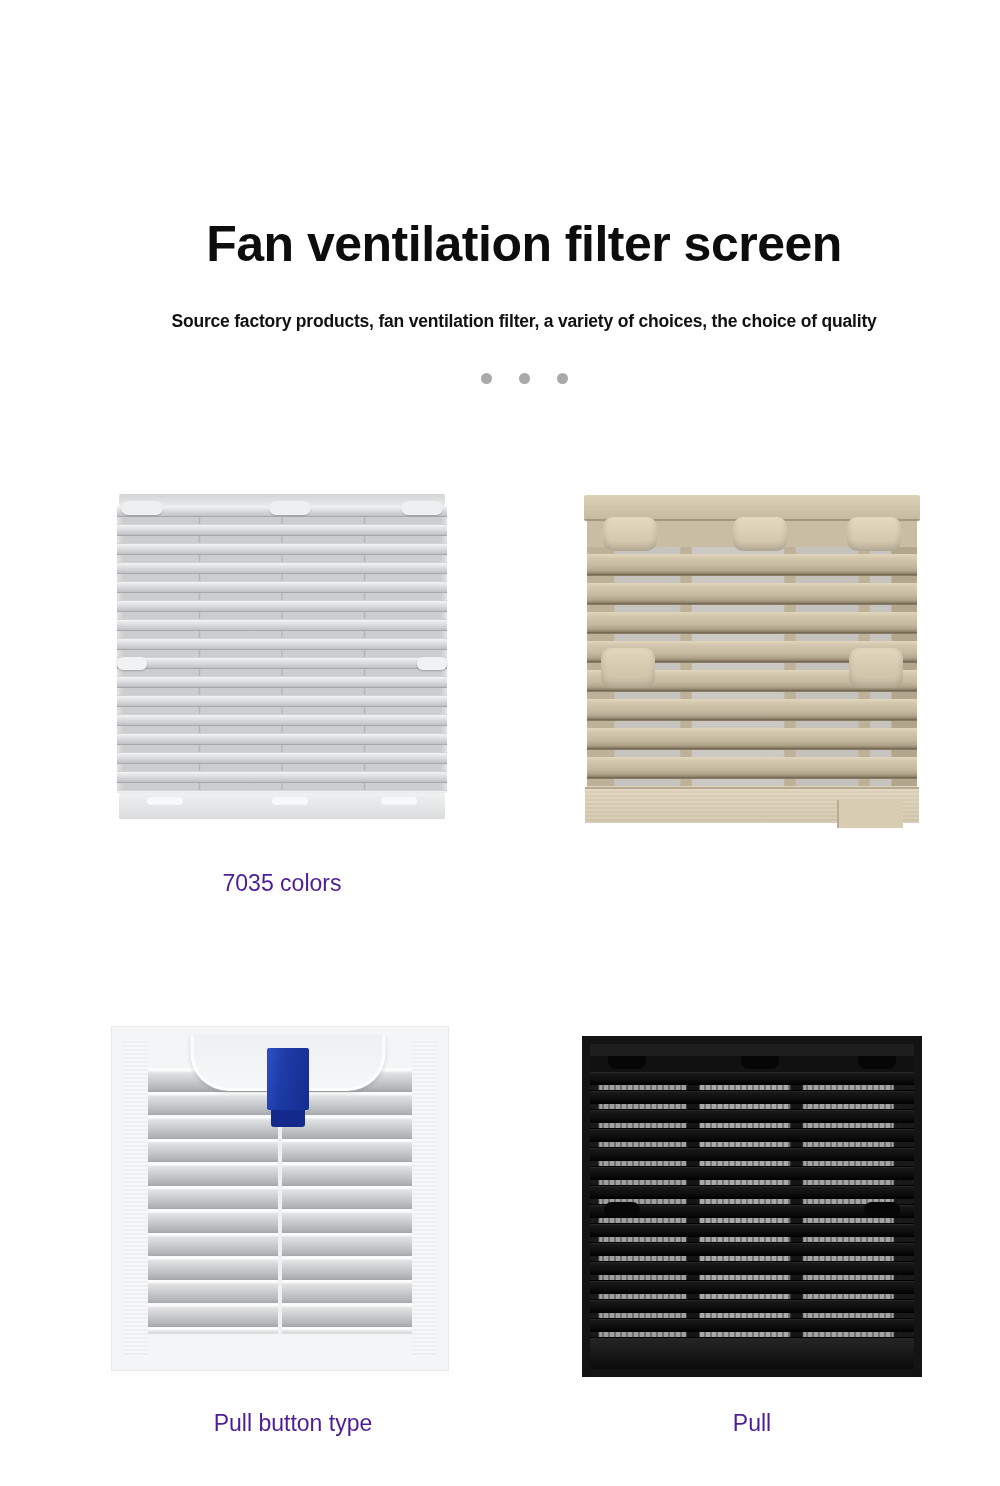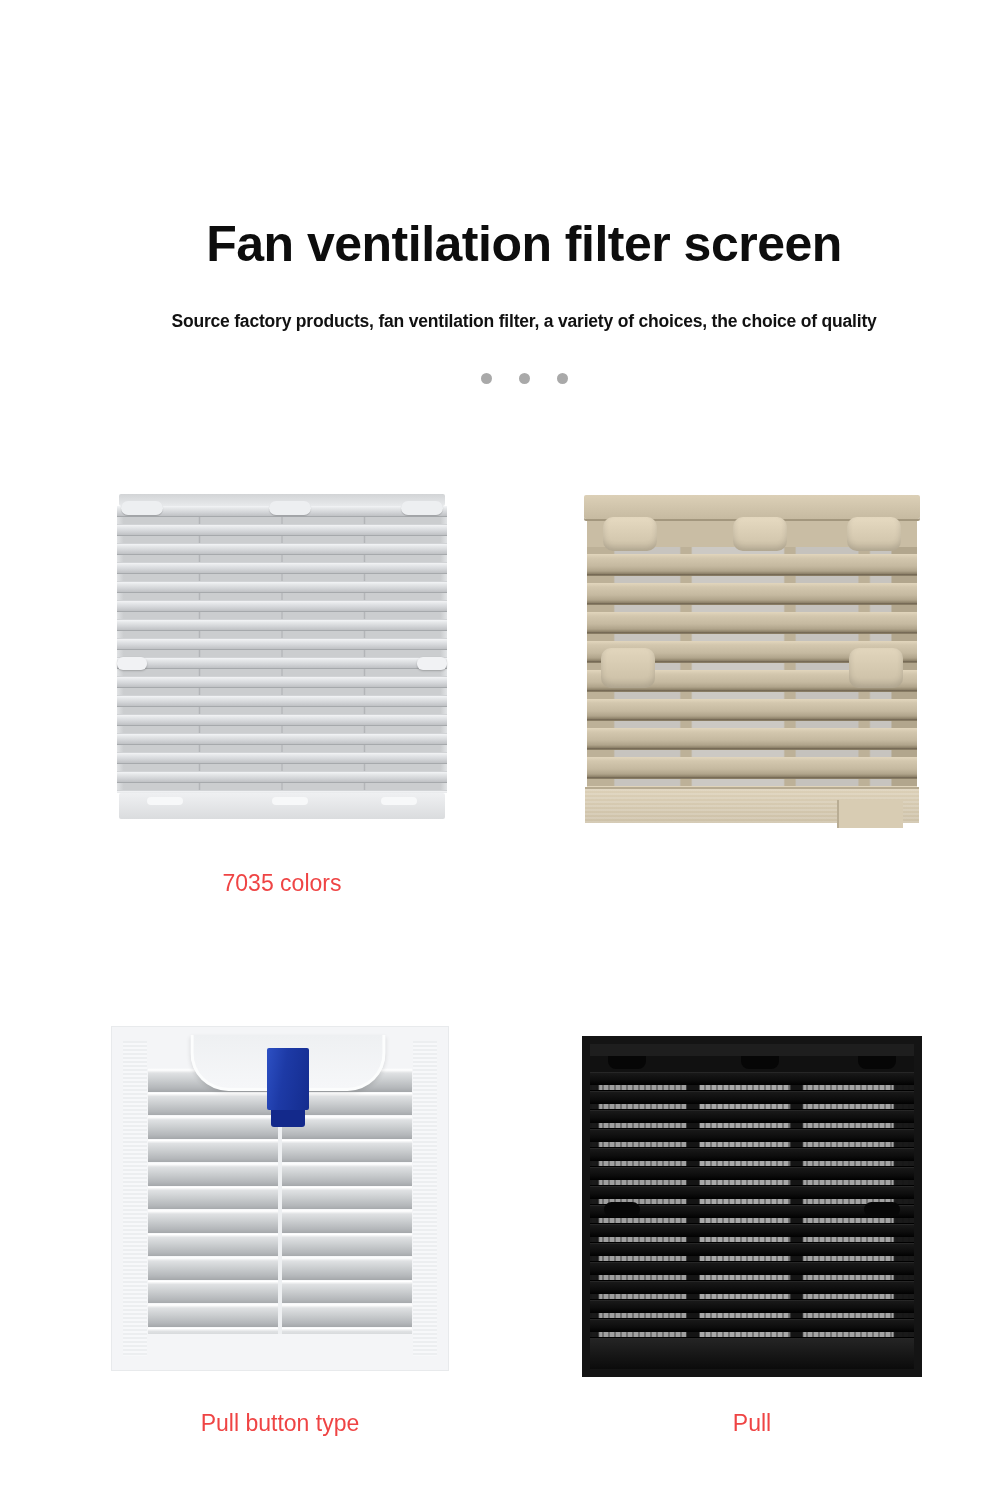--- a/index.html
+++ b/index.html
@@ -18,25 +18,25 @@
     position:absolute; top:287px; left:0; width:100%;
     text-align:center; font-weight:bold; font-size:17.5px; letter-spacing:-0.2px;
     color:#111111;
   }
   .dots { position:absolute; top:341px; left:0; width:100%;
     display:flex; justify-content:center; gap:11px; }
   .dot { width:11px; height:11px; border-radius:50%; background:#a9a9a9; display:inline-block; }
 
   .product { position:absolute; }
   .plabel {
-    position:absolute; text-align:center; font-size:23px; color:#ef4444;
+    position:absolute; text-align:center; font-size:23px; color:#4c1d95;
   }
   #l1 { left:85px;  width:346px; top:846px; }
   #l2 { left:555px; width:346px; top:846px; }
-  #l3 { left:87px;  width:338px; top:1386px; }
+  #l3 { left:100px;  width:338px; top:1386px; }
   #l4 { left:558px; width:340px; top:1386px; }
 
   
   #p1 { left:85px; top:462px; width:346px; height:341px; }
   .p1-louvers {
     position:absolute; left:0; right:0; top:12px; bottom:26px;
     background:
       repeating-linear-gradient(180deg,
         #f3f4f6 0px, #e7e9eb 2px, #d4d6d9 6px, #c2c4c7 9.5px, #a6a9ac 10.5px,
         rgba(0,0,0,0) 11px, rgba(0,0,0,0) 17.5px, #b9bbbe 18px, #e9ebed 19px),

